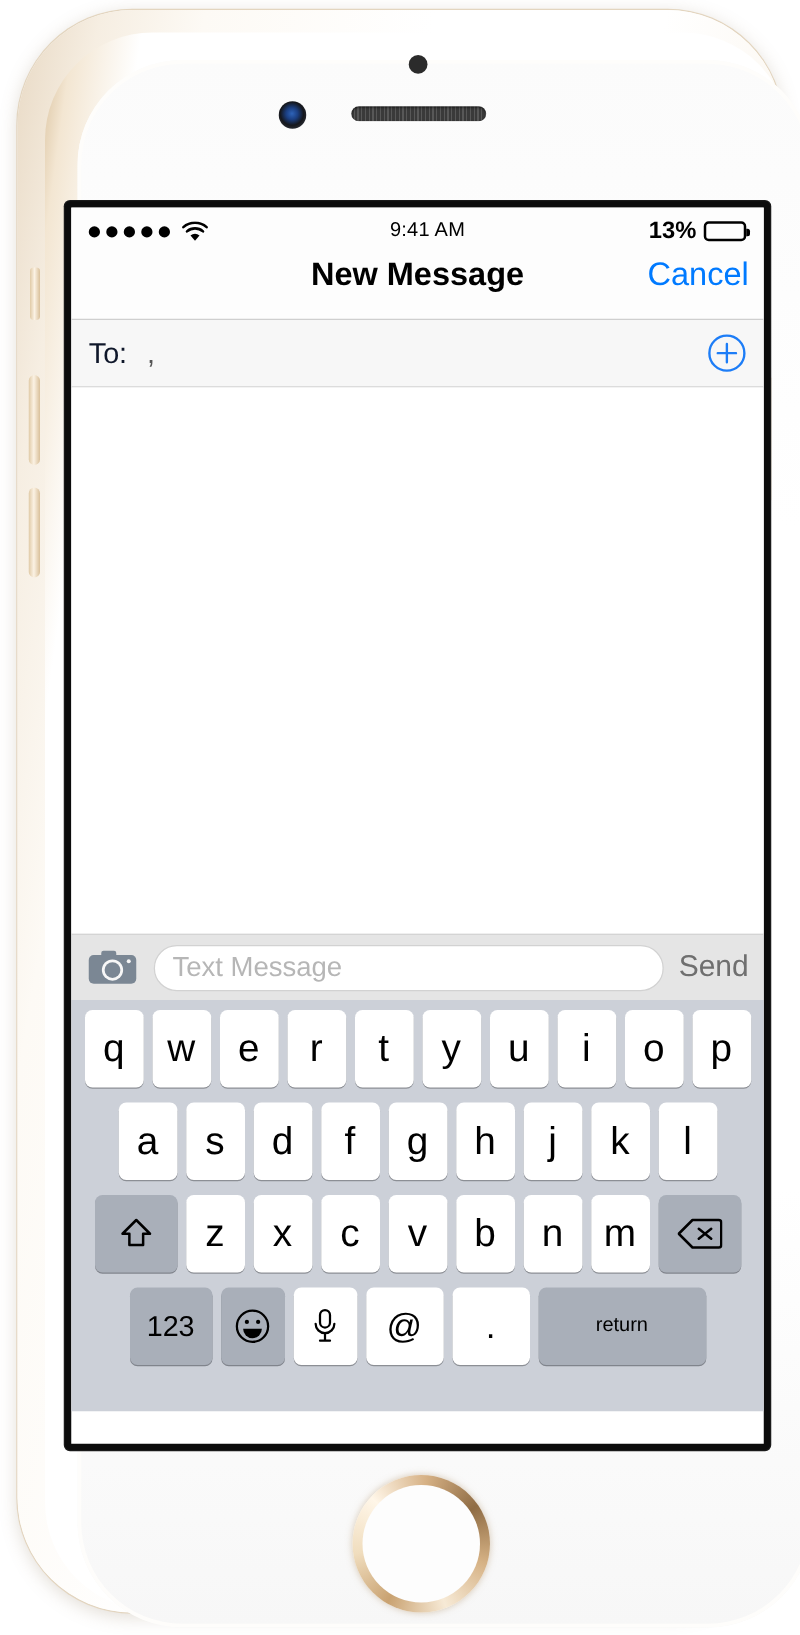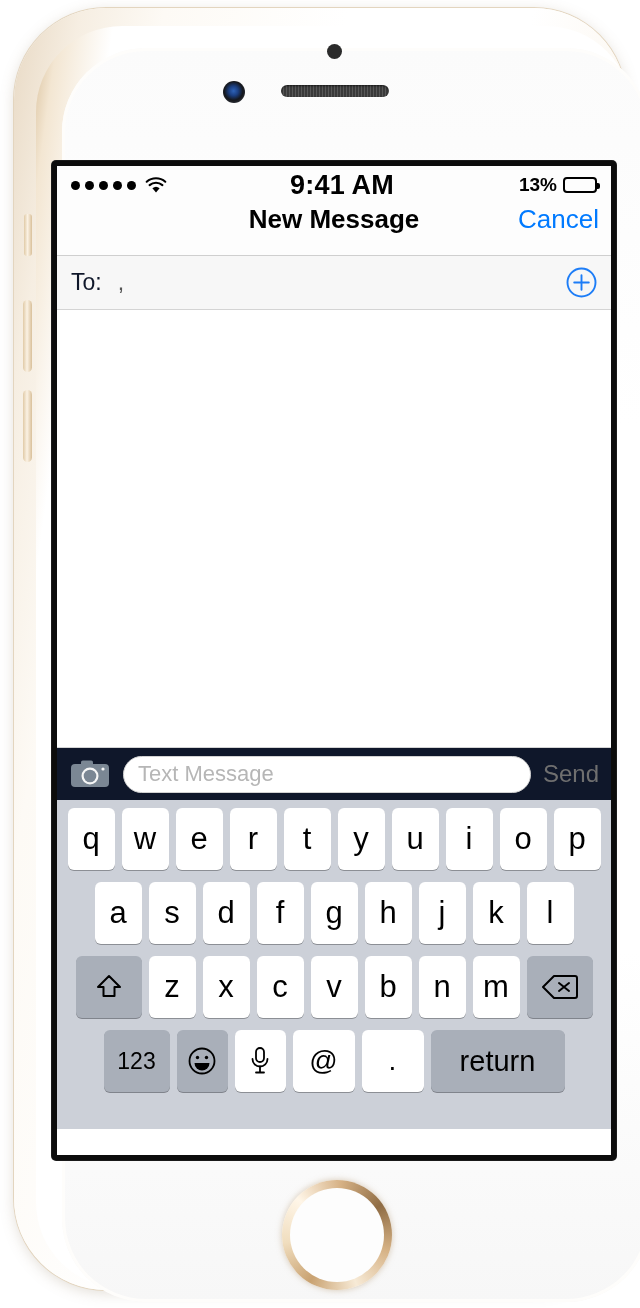--- a/index.html
+++ b/index.html
@@ -90,21 +90,21 @@
     height: 38px; background: #fdfdfd;
     display: flex; align-items: center; padding: 0 14px;
     position: relative;
     font-size: 19px; color: #000;
   }
   #signal-dots { display: flex; gap: 5px; align-items: center; }
   .signal-dot { width: 9px; height: 9px; border-radius: 50%; background: #000; }
   #wifi-icon { margin-left: 9px; display: flex; align-items: flex-end; }
   #status-time {
     position: absolute; left: 0; right: 0; text-align: center;
-    font-size: 27px; font-weight: bold; letter-spacing: .2px; padding-left: 16px;
+    font-size: 16px; font-weight: normal; letter-spacing: .2px; padding-left: 16px;
   }
   #status-right { margin-left: auto; display: flex; align-items: center; gap: 6px; z-index: 2; }
   #battery-percent { font-size: 19px; font-weight: bold; }
   #battery-icon {
     width: 34px; height: 16px; border: 2px solid #000; border-radius: 4px;
     position: relative; padding: 1px;
   }
   #battery-fill { width: 100%; height: 100%; background: #000; border-radius: 1px; }
   #battery-nub {
     position: absolute; right: -5px; top: 4px; width: 3px; height: 6px;
@@ -133,21 +133,21 @@
   #to-comma { font-size: 23px; color: #555; margin-left: 7px; }
   #add-contact-button {
     margin-left: auto; width: 31px; height: 31px; cursor: pointer;
   }
 
   
   #conversation-area { background: #fff; height: 437px; }
 
   
   #input-toolbar {
-    height: 53px; background: #0f172a;
+    height: 53px; background: #e5e5e5;
     border-top: 1px solid #d4d4d4;
     display: flex; align-items: center; padding: 0 12px; gap: 12px;
   }
   #camera-button { width: 42px; height: 32px; cursor: pointer; flex: none; }
   #message-input {
     flex: 1; height: 37px; border: 1px solid #d2d2d2; border-radius: 19px;
     background: #fff; font-size: 22px; color: #b6b6b6;
     padding: 0 14px; font-family: "Liberation Sans", sans-serif; outline: none;
   }
   #message-input::placeholder { color: #b6b6b6; }
@@ -168,21 +168,21 @@
   }
   .key.letter { width: 47px; }
   .key.gray { background: #a9afb9; box-shadow: 0 1px 0 #80848c; }
   .key.shift, .key.delete { width: 66px; }
   .key.num { width: 66px; font-size: 23px; }
   .key.emoji { width: 51px; }
   .key.mic { width: 51px; }
   .key.space { width: 94px; font-size: 22px; }
   .key.at { width: 62px; font-size: 28px; }
   .key.period { width: 62px; font-size: 28px; }
-  .key.return { width: 134px; font-size: 29px; }
+  .key.return { width: 134px; font-size: 16px; }
   #row-letters-2 { padding: 0 24px; }
 </style>
 </head>
 <body>
 
 <div id="phone-frame">
   <div id="phone-body">
     <div id="phone-face"></div>
   </div>
 

